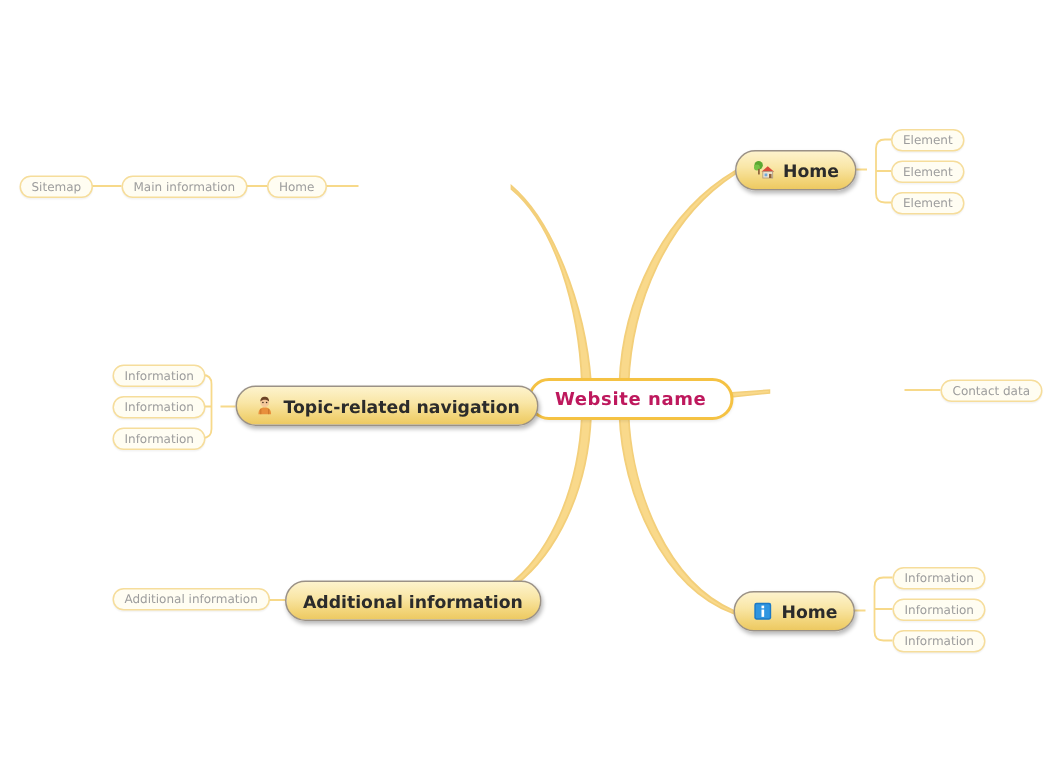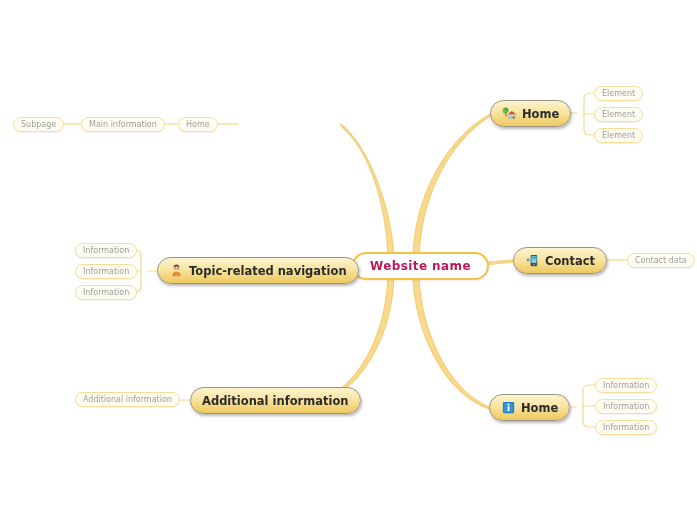--- a/index.html
+++ b/index.html
@@ -148,21 +148,21 @@
   </div>
 
 
   <div class="node leaf" style="left:178px; top:117px;">
     <span>Home</span>
   </div>
   <div class="node leaf" style="left:81px; top:117px;">
     <span>Main information</span>
   </div>
   <div class="node leaf" style="left:13px; top:117px;">
-    <span>Subpage</span>
+    <span>Sitemap</span>
   </div>
 
   <div class="node branch" style="left:490px; top:100px;">
     <svg class="ico" viewBox="0 0 16 16">
       <circle cx="4" cy="4.5" r="3" fill="#5aa832"></circle>
       <circle cx="2.8" cy="6" r="2.1" fill="#76c246"></circle>
       <rect x="3.6" y="7" width="1.2" height="4" fill="#8a6038"></rect>
       <path d="M 6 9 L 10.5 5.2 L 15 9 Z" fill="#d94b3a"></path>
       <rect x="7" y="9" width="7" height="4.5" fill="#f0e5d2"></rect>
       <rect x="7" y="9" width="7" height="4.5" fill="none" stroke="#a89880" stroke-width="0.6"></rect>
@@ -175,30 +175,20 @@
   <div class="node leaf" style="left:594px; top:86px;">
     <span>Element</span>
   </div>
   <div class="node leaf" style="left:594px; top:107px;">
     <span>Element</span>
   </div>
   <div class="node leaf" style="left:594px; top:128px;">
     <span>Element</span>
   </div>
 
-  <div class="node branch" style="left:513px; top:247px;">
-    <svg class="ico" viewBox="0 0 16 16">
-      <rect x="6" y="2" width="7" height="12" rx="1.2" fill="#4a4a4a"></rect>
-      <rect x="6.8" y="3.4" width="5.4" height="7.2" fill="#7fd0f0"></rect>
-      <rect x="6.8" y="3.4" width="5.4" height="3.2" fill="#46b0e0"></rect>
-      <circle cx="9.5" cy="12.3" r="0.9" fill="#9a9a9a"></circle>
-      <rect x="2" y="6" width="2.6" height="2.6" fill="#3e9ad2"></rect>
-    </svg>
-    <span>Contact</span>
-  </div>
 
   <div class="node leaf" style="left:627px; top:253px;justify-content:flex-end;">
     <span>Contact data</span>
   </div>
 
   <div class="node branch" style="left:489px; top:394px;">
     <svg class="ico" viewBox="0 0 16 16">
       <rect x="2" y="2" width="12" height="12" rx="1.5" fill="#1b79c6"></rect>
       <rect x="3" y="3" width="10" height="10" rx="1" fill="#2f95e0"></rect>
       <rect x="7.1" y="4" width="1.9" height="1.9" fill="#ffffff"></rect>

